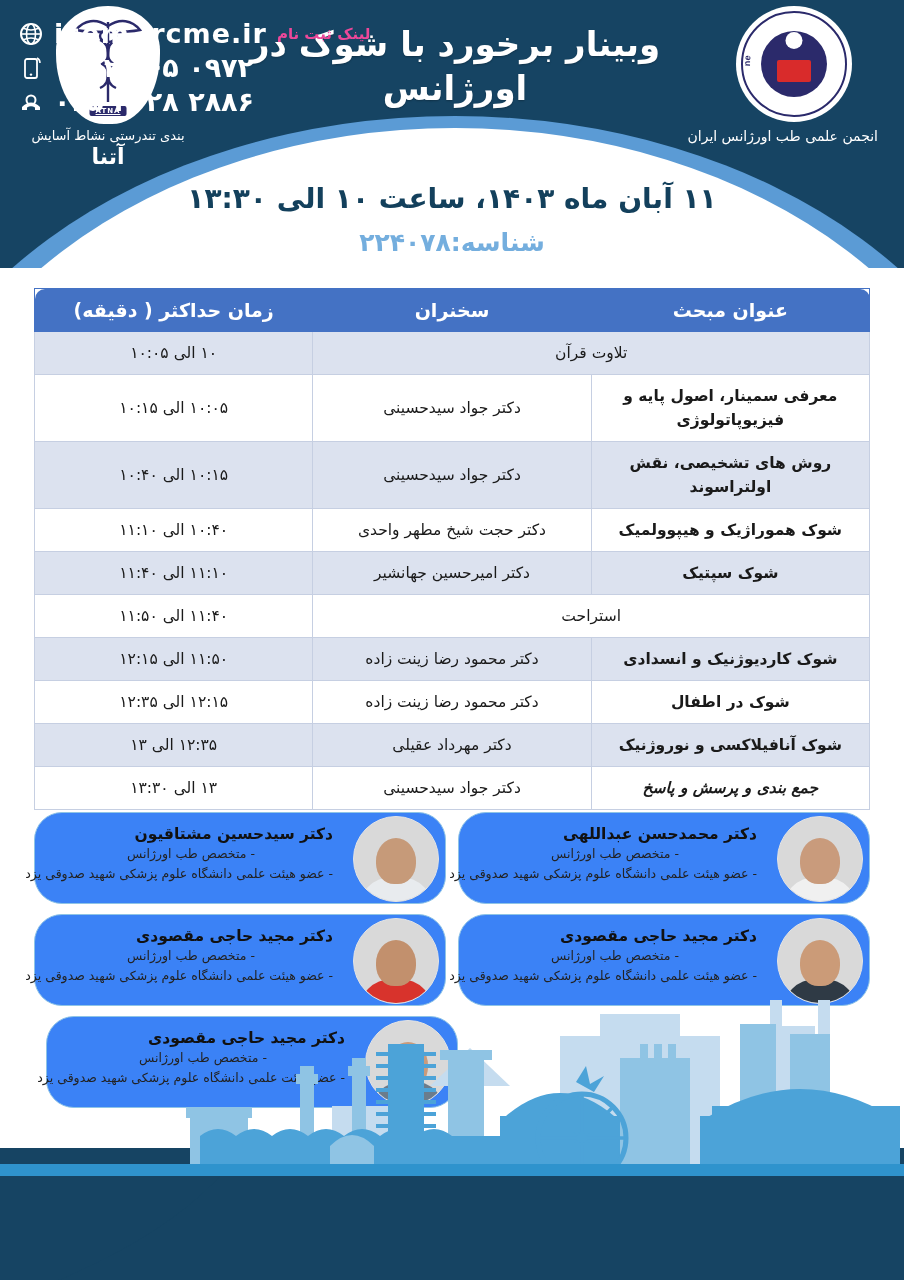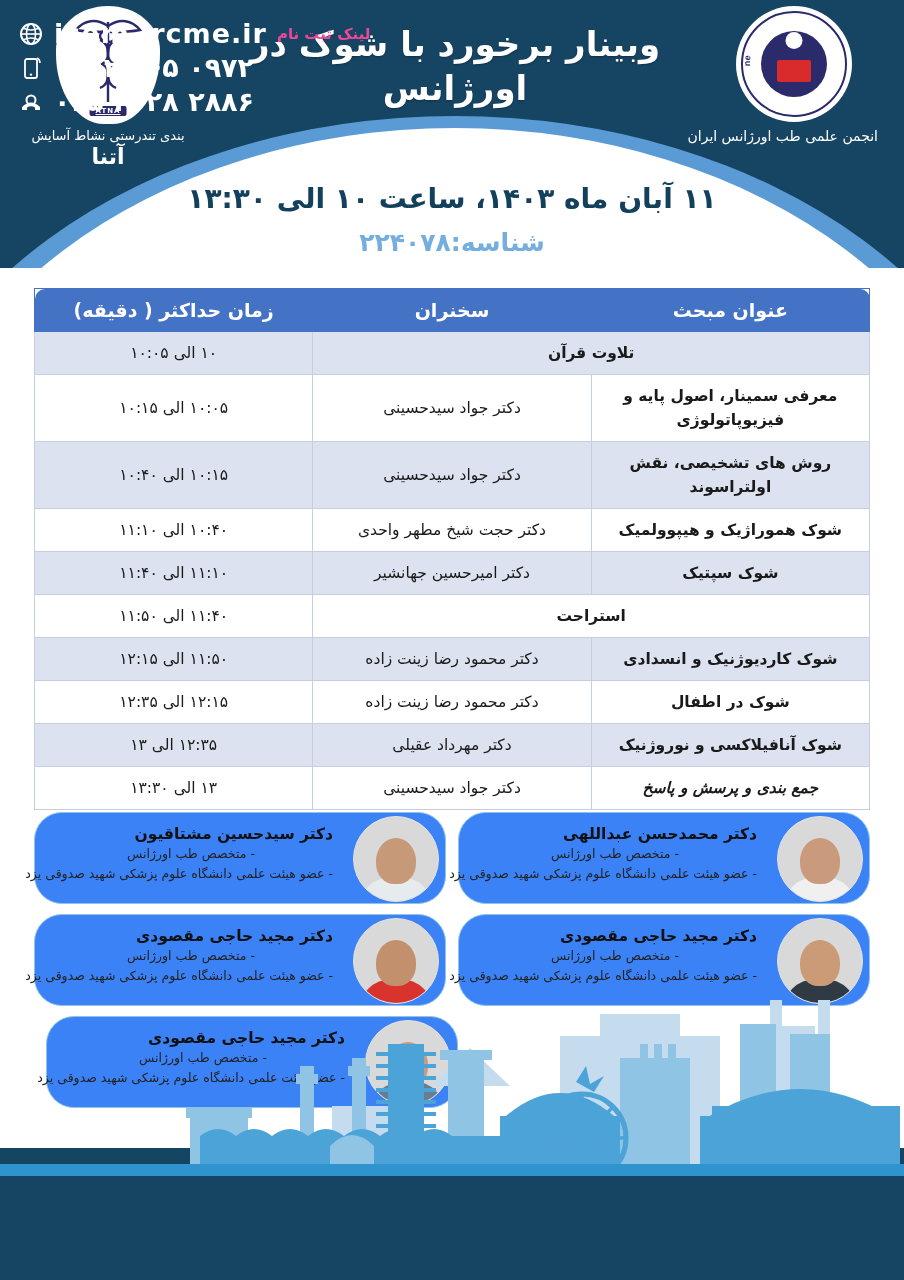--- a/index.html
+++ b/index.html
@@ -216,21 +216,21 @@
     text-align: center;
     border: 1px solid #c6cfe2;
     vertical-align: middle;
     line-height: 1.55;
   }
   table.agenda tbody tr.alt td { background: #dce2ef; }
   table.agenda tbody tr.plain td { background: #ffffff; }
   td.topic   { font-weight: bold; width: 300px; }
   td.speaker { width: 280px; font-weight: normal; }
   td.time    { width: 256px; font-weight: normal; }
-  td.full    { font-weight: bold; }
+  td.full    { font-weight: normal; }
   tbody tr:last-child td:first-child { border-radius: 0 0 10px 0; font-style: italic; }
   tbody tr:last-child td:last-child  { border-radius: 0 0 0 10px; }
 
   
   .cards {
     position: absolute;
     top: 812px; left: 34px;
     width: 836px;
     display: flex;
     flex-wrap: wrap;

